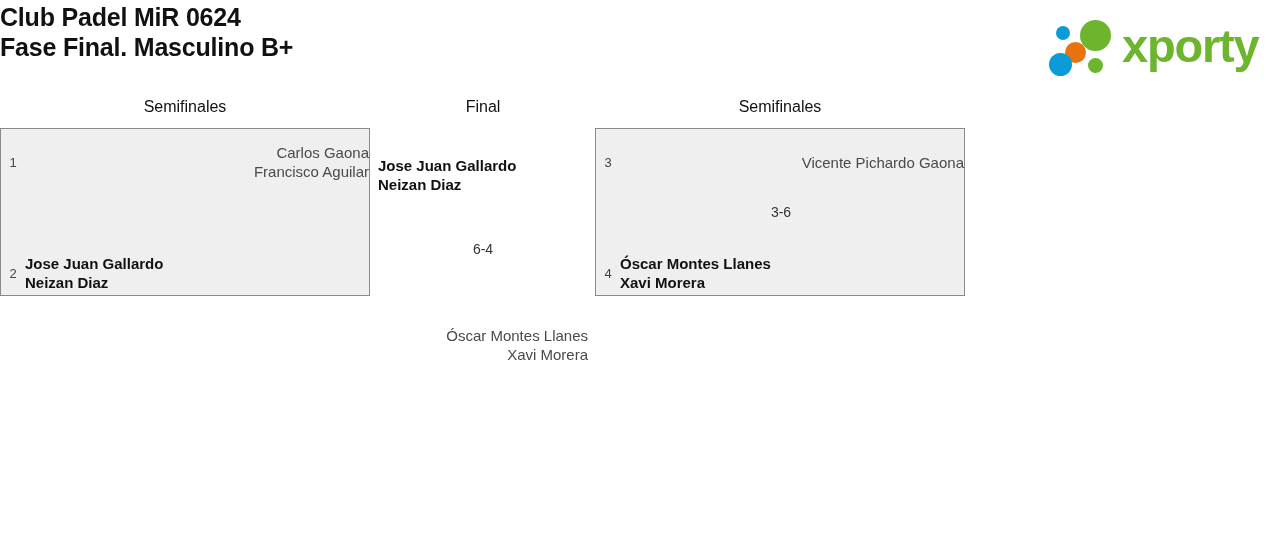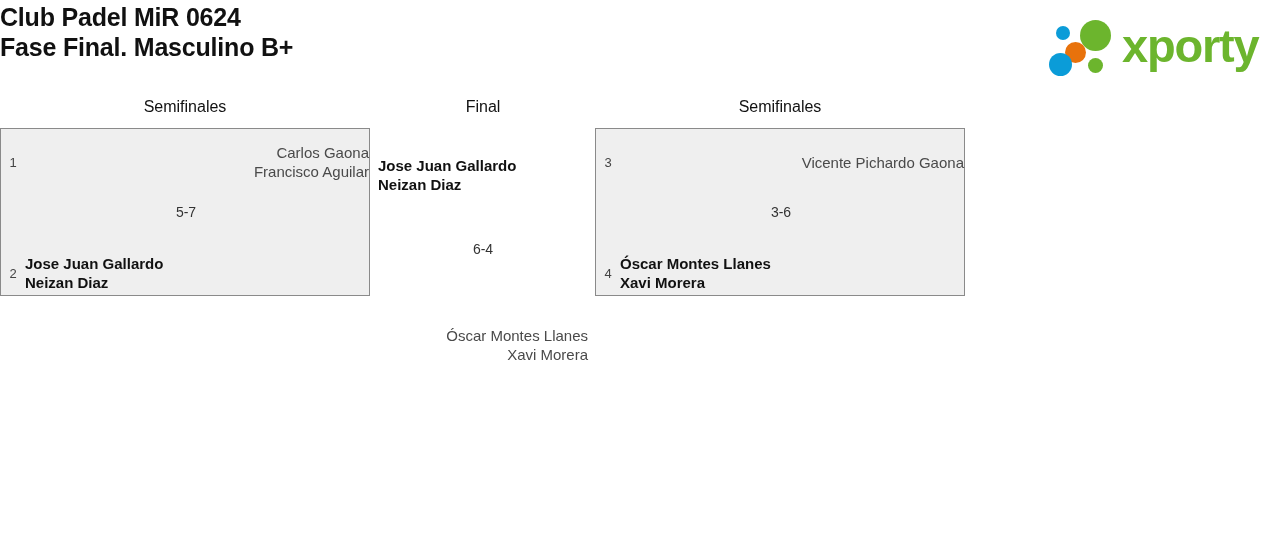--- a/index.html
+++ b/index.html
@@ -175,21 +175,20 @@
   <div class="match-box" style="left:0px; top:42px; width:370px; height:168px;">
 
     <div class="team winner loser" style="top:12px; height:42px;">
       <span class="seed">1</span>
       <span class="players">
         <div class="player-name">Carlos Gaona</div>
         <div class="player-name">Francisco Aguilar</div>
       </span>
     </div>
 
-    <div class="score" style="left:0px; top:75px; width:370px;">5-7</div>
 
     <div class="team winner" style="top:123px; height:42px;">
       <span class="seed">2</span>
       <span class="players">
         <div class="player-name">Jose Juan Gallardo</div>
         <div class="player-name">Neizan Diaz</div>
       </span>
     </div>
   </div>
 

